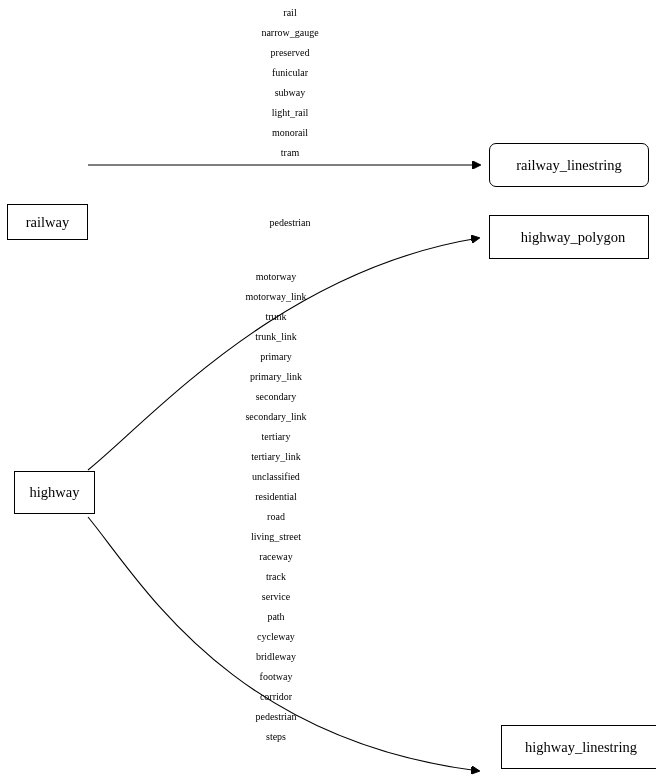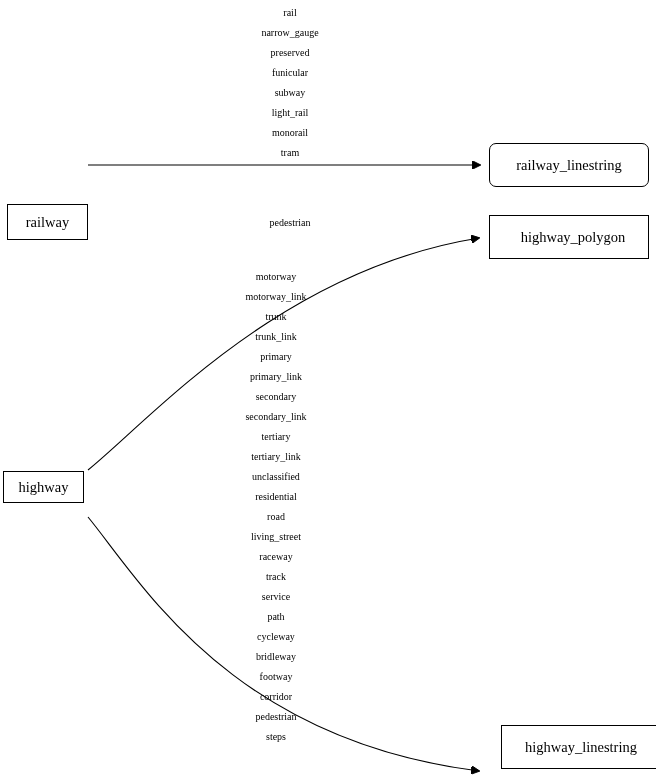--- a/index.html
+++ b/index.html
@@ -68,21 +68,21 @@
   </div>
 
   <div class="node" style="left:489px; top:143px; width:160px; height:44px;border-radius:7px;">
     <span>railway_linestring</span>
   </div>
 
   <div class="node" style="left:489px; top:215px; width:160px; height:44px;padding-left:8px;">
     <span>highway_polygon</span>
   </div>
 
-  <div class="node" style="left:3px; top:471px; width:81px; height:32px;align-items:center;">
+  <div class="node" style="left:14px; top:471px; width:81px; height:43px;align-items:center;">
     <span>highway</span>
   </div>
 
   <div class="node" style="left:501px; top:725px; width:160px; height:44px;">
     <span>highway_linestring</span>
   </div>
 
   <div class="edge-label" style="left:190px; top:3px; width:200px;">rail
 narrow_gauge
 preserved

